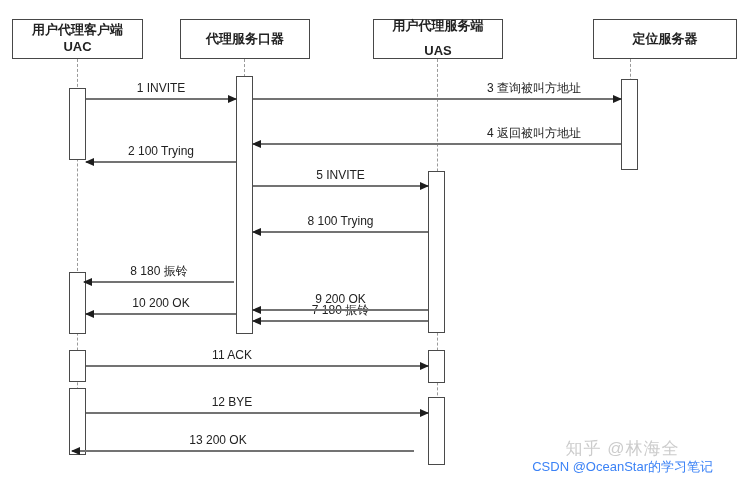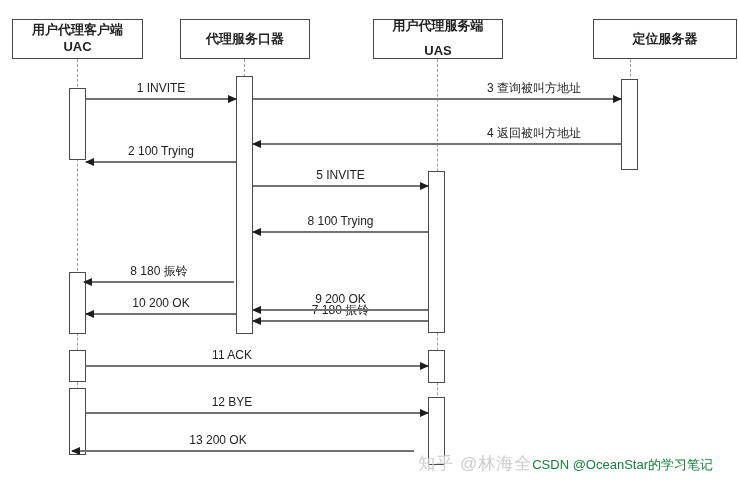--- a/index.html
+++ b/index.html
@@ -56,24 +56,24 @@
   #msg-8 {top:264px;left:84px;width:150px;}
   #msg-9 {top:292px;left:253px;width:175px;}
   #msg-10{top:296px;left:86px;width:150px;}
   #msg-11{top:348px;left:86px;width:342px;}
   #msg-12{top:395px;left:86px;width:342px;}
   #msg-13{top:433px;left:72px;width:342px;}
   #msg-11 .mlabel,#msg-12 .mlabel,#msg-13 .mlabel{left:-25px;}
   
   #watermark{
     position:absolute;right:25px;bottom:12px;z-index:5;
-    display:flex;flex-direction:row;align-items:center;text-align:center;
+    display:flex;flex-direction:column;align-items:center;text-align:center;
   }
   #watermark .wm1{font-size:17px;color:#cccccc;letter-spacing:1px;line-height:20px;}
-  #watermark .wm2{font-size:13px;color:#15803d;line-height:15px;}
+  #watermark .wm2{font-size:13px;color:#3b82f6;line-height:15px;}
 </style>
 </head>
 <body>
 
 <div id="canvas">
 
   <div class="lifeline" id="life-uac"></div>
   <div class="lifeline" id="life-proxy"></div>
   <div class="lifeline" id="life-uas"></div>
   <div class="lifeline" id="life-locator"></div>

